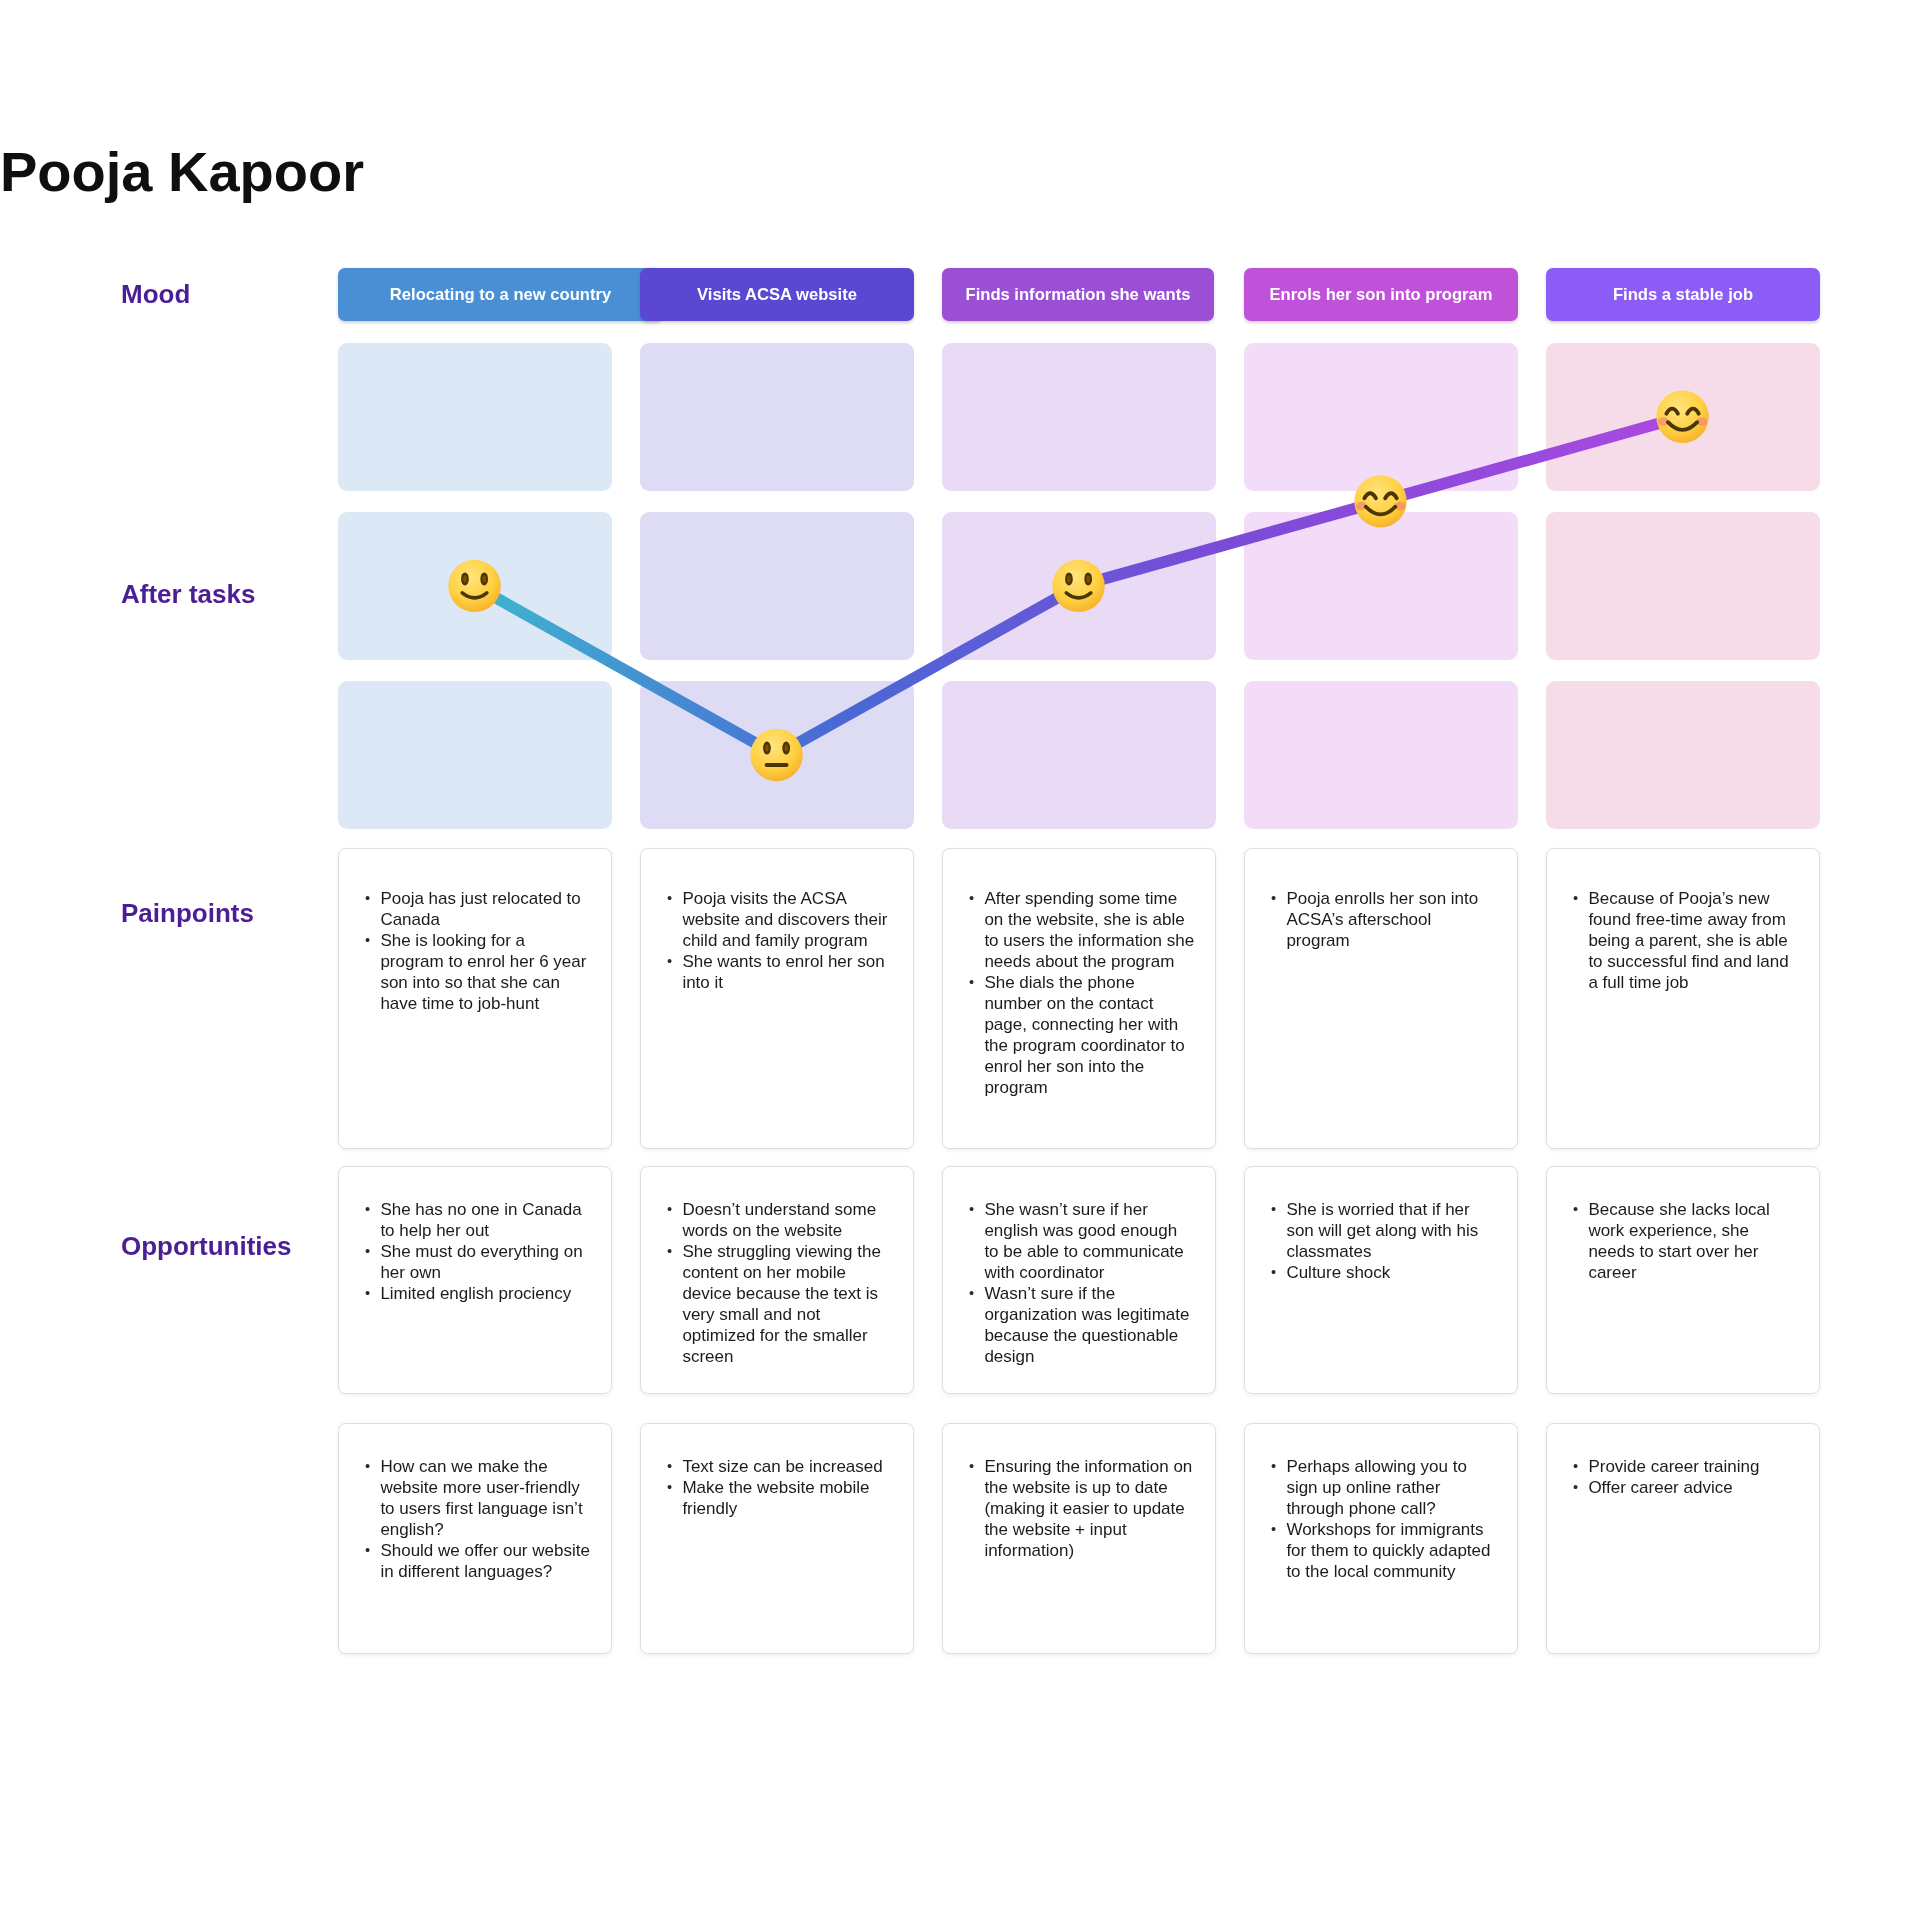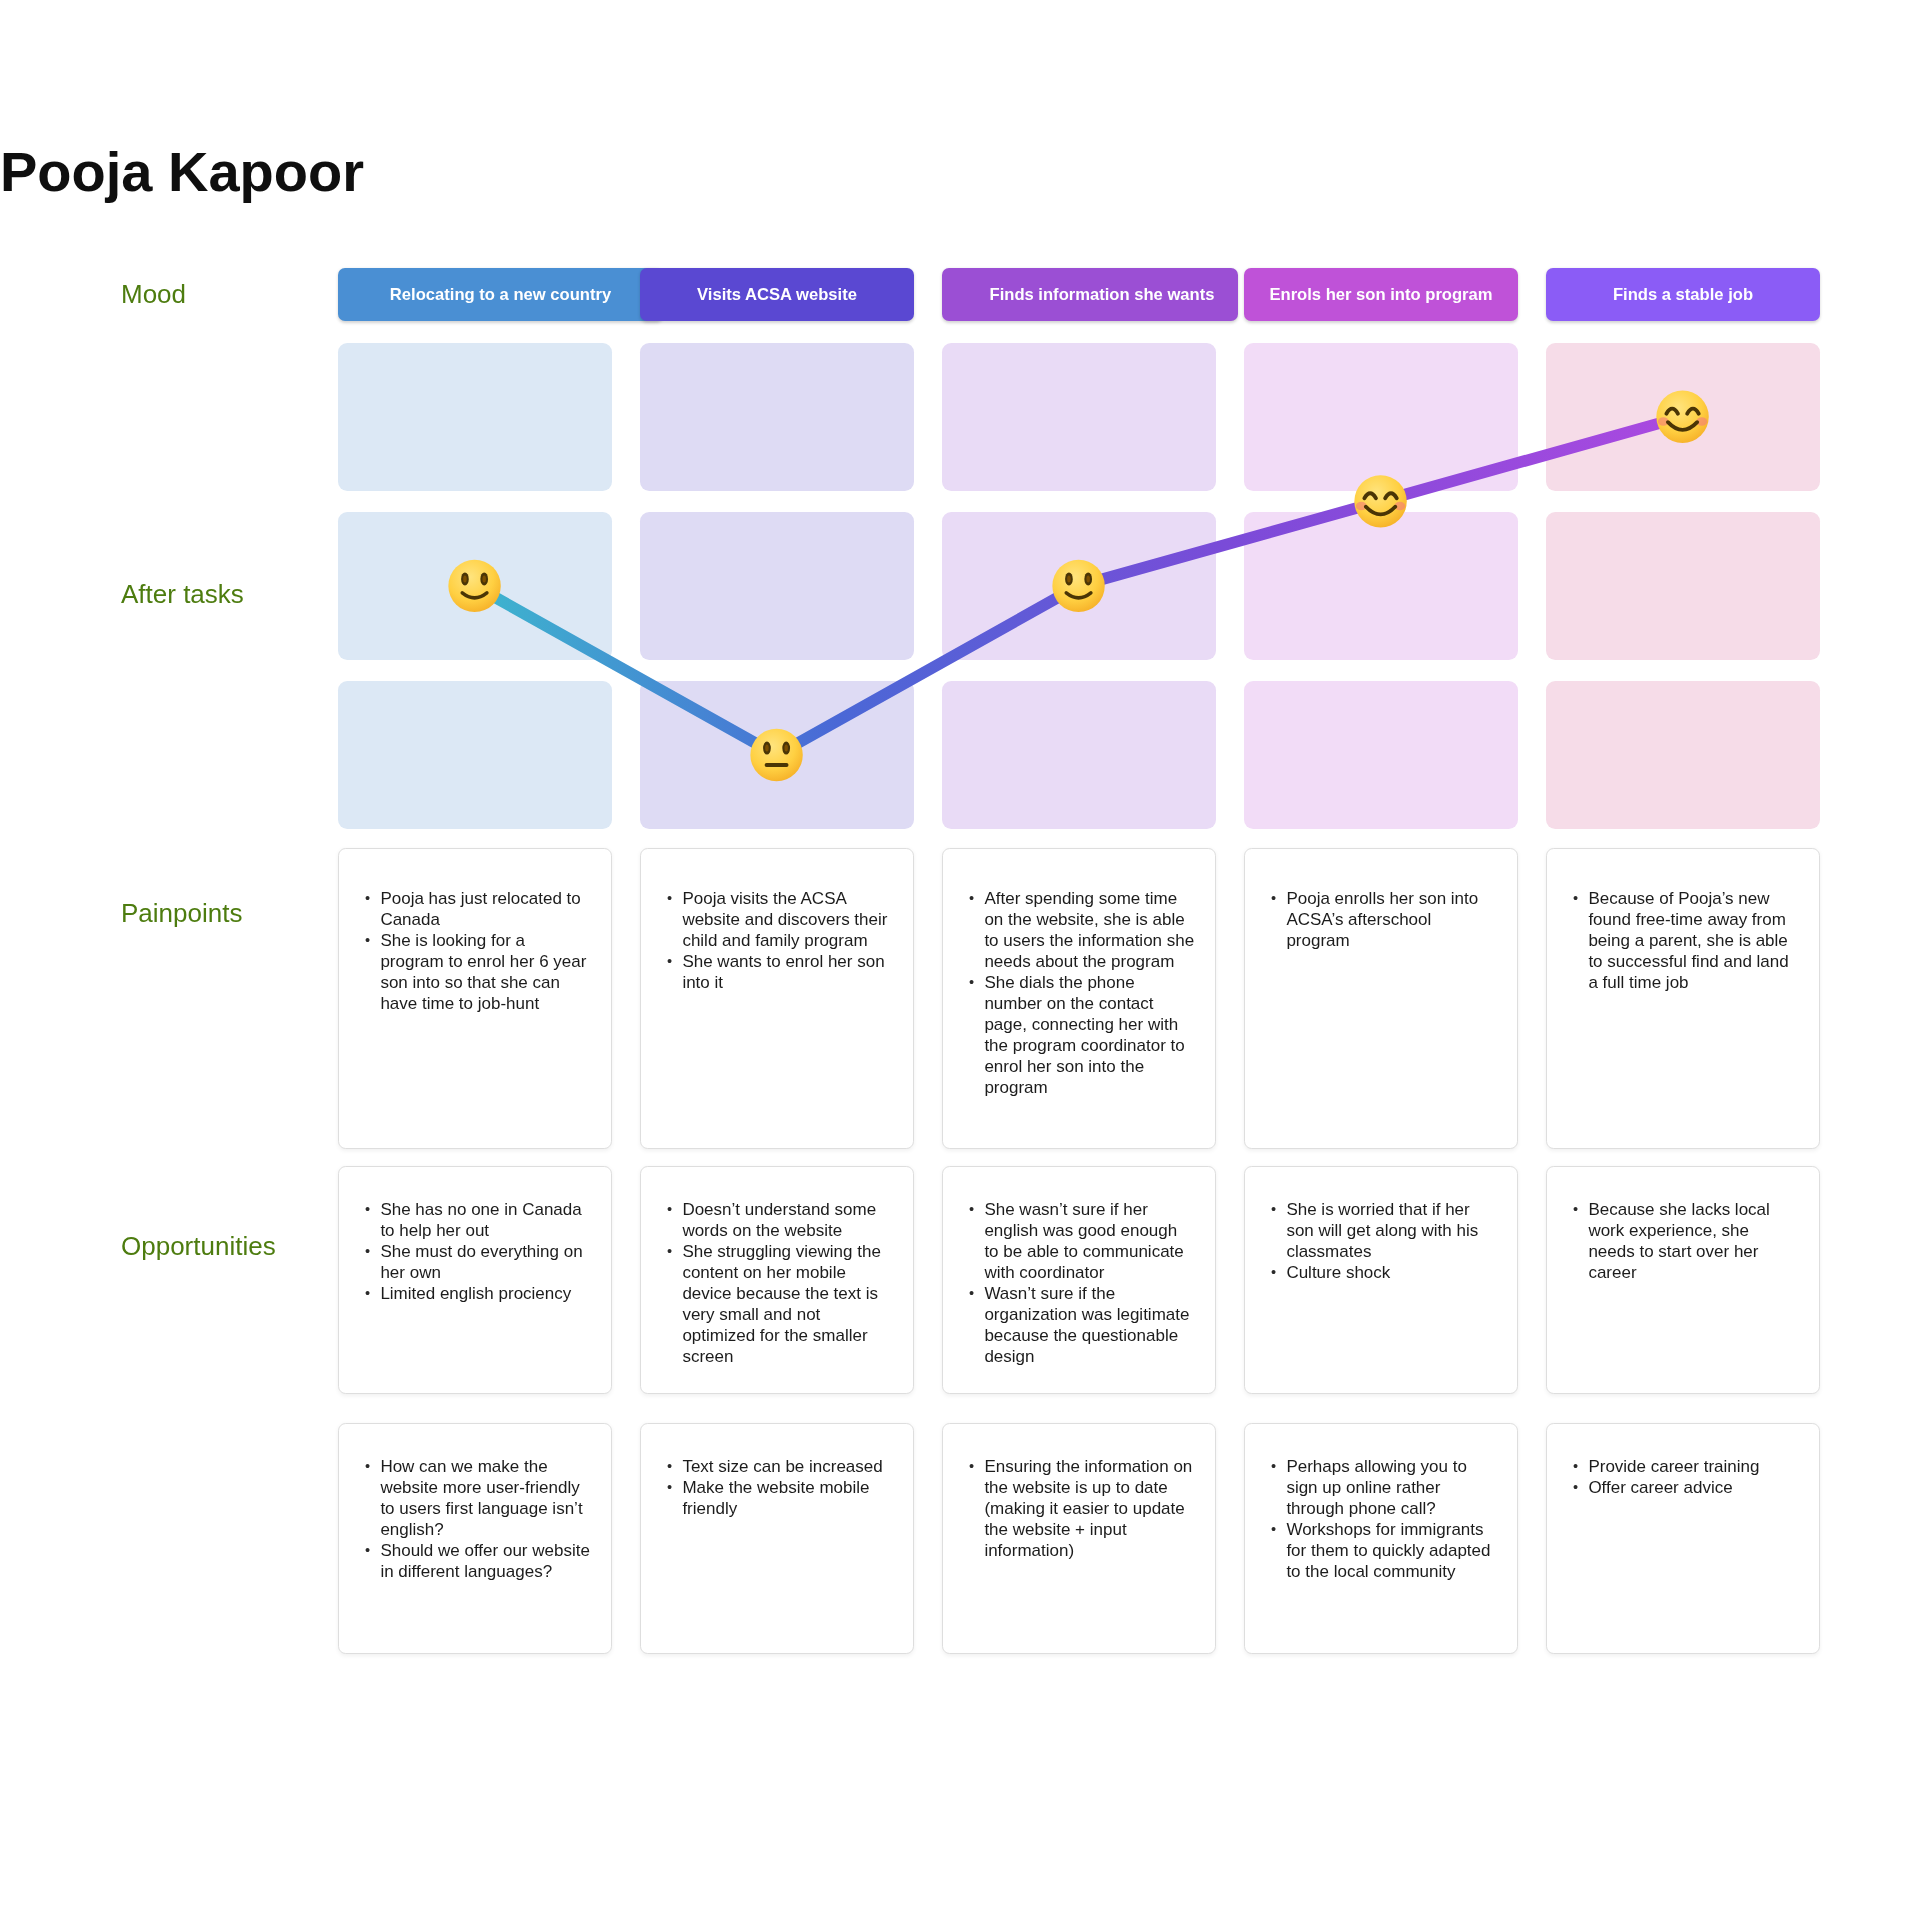--- a/index.html
+++ b/index.html
@@ -1,20 +1,20 @@
 <!DOCTYPE html>
 <html style="font-size:12.3px"><head>
 <meta charset="utf-8">
 <style>
   html,body{margin:0;padding:0;background:#ffffff;}
   .board{position:relative;width:1926px;height:1926px;background:#ffffff;
          font-family:"Liberation Sans",sans-serif;overflow:hidden;}
   .title{position:absolute;top:139px;left:0;width:100%;text-align:left;
          font-size:56px;font-weight:bold;color:#0f0f0f;}
-  .rowlabel{position:absolute;left:121px;font-size:26px;font-weight:normal;color:#4d7c0f;}
+  .rowlabel{position:absolute;left:121px;font-size:26px;font-weight:bold;color:#4c1d95;}
   #label-mood{top:279px;}
   #label-user-tasks{top:579px;}
   #label-painpoints{top:898px;}
   #label-opportunities{top:1194px;margin-top:37px;}
   .pill{position:absolute;height:53px;border-radius:7px;display:flex;align-items:center;
         justify-content:center;color:#ffffff;font-size:16.6px;font-weight:bold;
         box-shadow:0 1.5px 3.1px rgba(0,0,0,.18);}
   .cell{position:absolute;border-radius:9.2px;}
   .card{position:absolute;background:#ffffff;border:1.5px solid #dedede;border-radius:7.7px;
         box-shadow:0 1.5px 4.6px rgba(0,0,0,.06);box-sizing:border-box;
@@ -102,21 +102,21 @@
       <div class="card tight" style="left: 640px; top: 1423px; width: 274px; min-height: 231px;">
         <div class="bullet">
           <span class="dot">•</span>
           <span class="txt">Text size can be increased</span>
         </div>
         <div class="bullet">
           <span class="dot">•</span>
           <span class="txt">Make the website mobile friendly</span>
         </div>
       </div>
-      <div class="pill" style="left: 942px; top: 268px; width: 272px; background: rgb(155, 79, 212); padding-left: 24px;">Finds information she wants</div>
+      <div class="pill" style="left: 942px; top: 268px; width: 272px; background: rgb(155, 79, 212);">Finds information she wants</div>
       <div class="cell" style="left: 942px; top: 343px; width: 274px; height: 148px; background: rgb(233, 219, 246);"></div>
       <div class="cell" style="left: 942px; top: 512px; width: 274px; height: 148px; background: rgb(233, 219, 246);"></div>
       <div class="cell" style="left: 942px; top: 681px; width: 274px; height: 148px; background: rgb(233, 219, 246);"></div>
       <div class="card" style="left: 942px; top: 848px; width: 274px; min-height: 301px;">
         <div class="bullet">
           <span class="dot">•</span>
           <span class="txt">After spending some time on the website, she is able to users the information she needs about the program</span>
         </div>
         <div class="bullet">
           <span class="dot">•</span>

